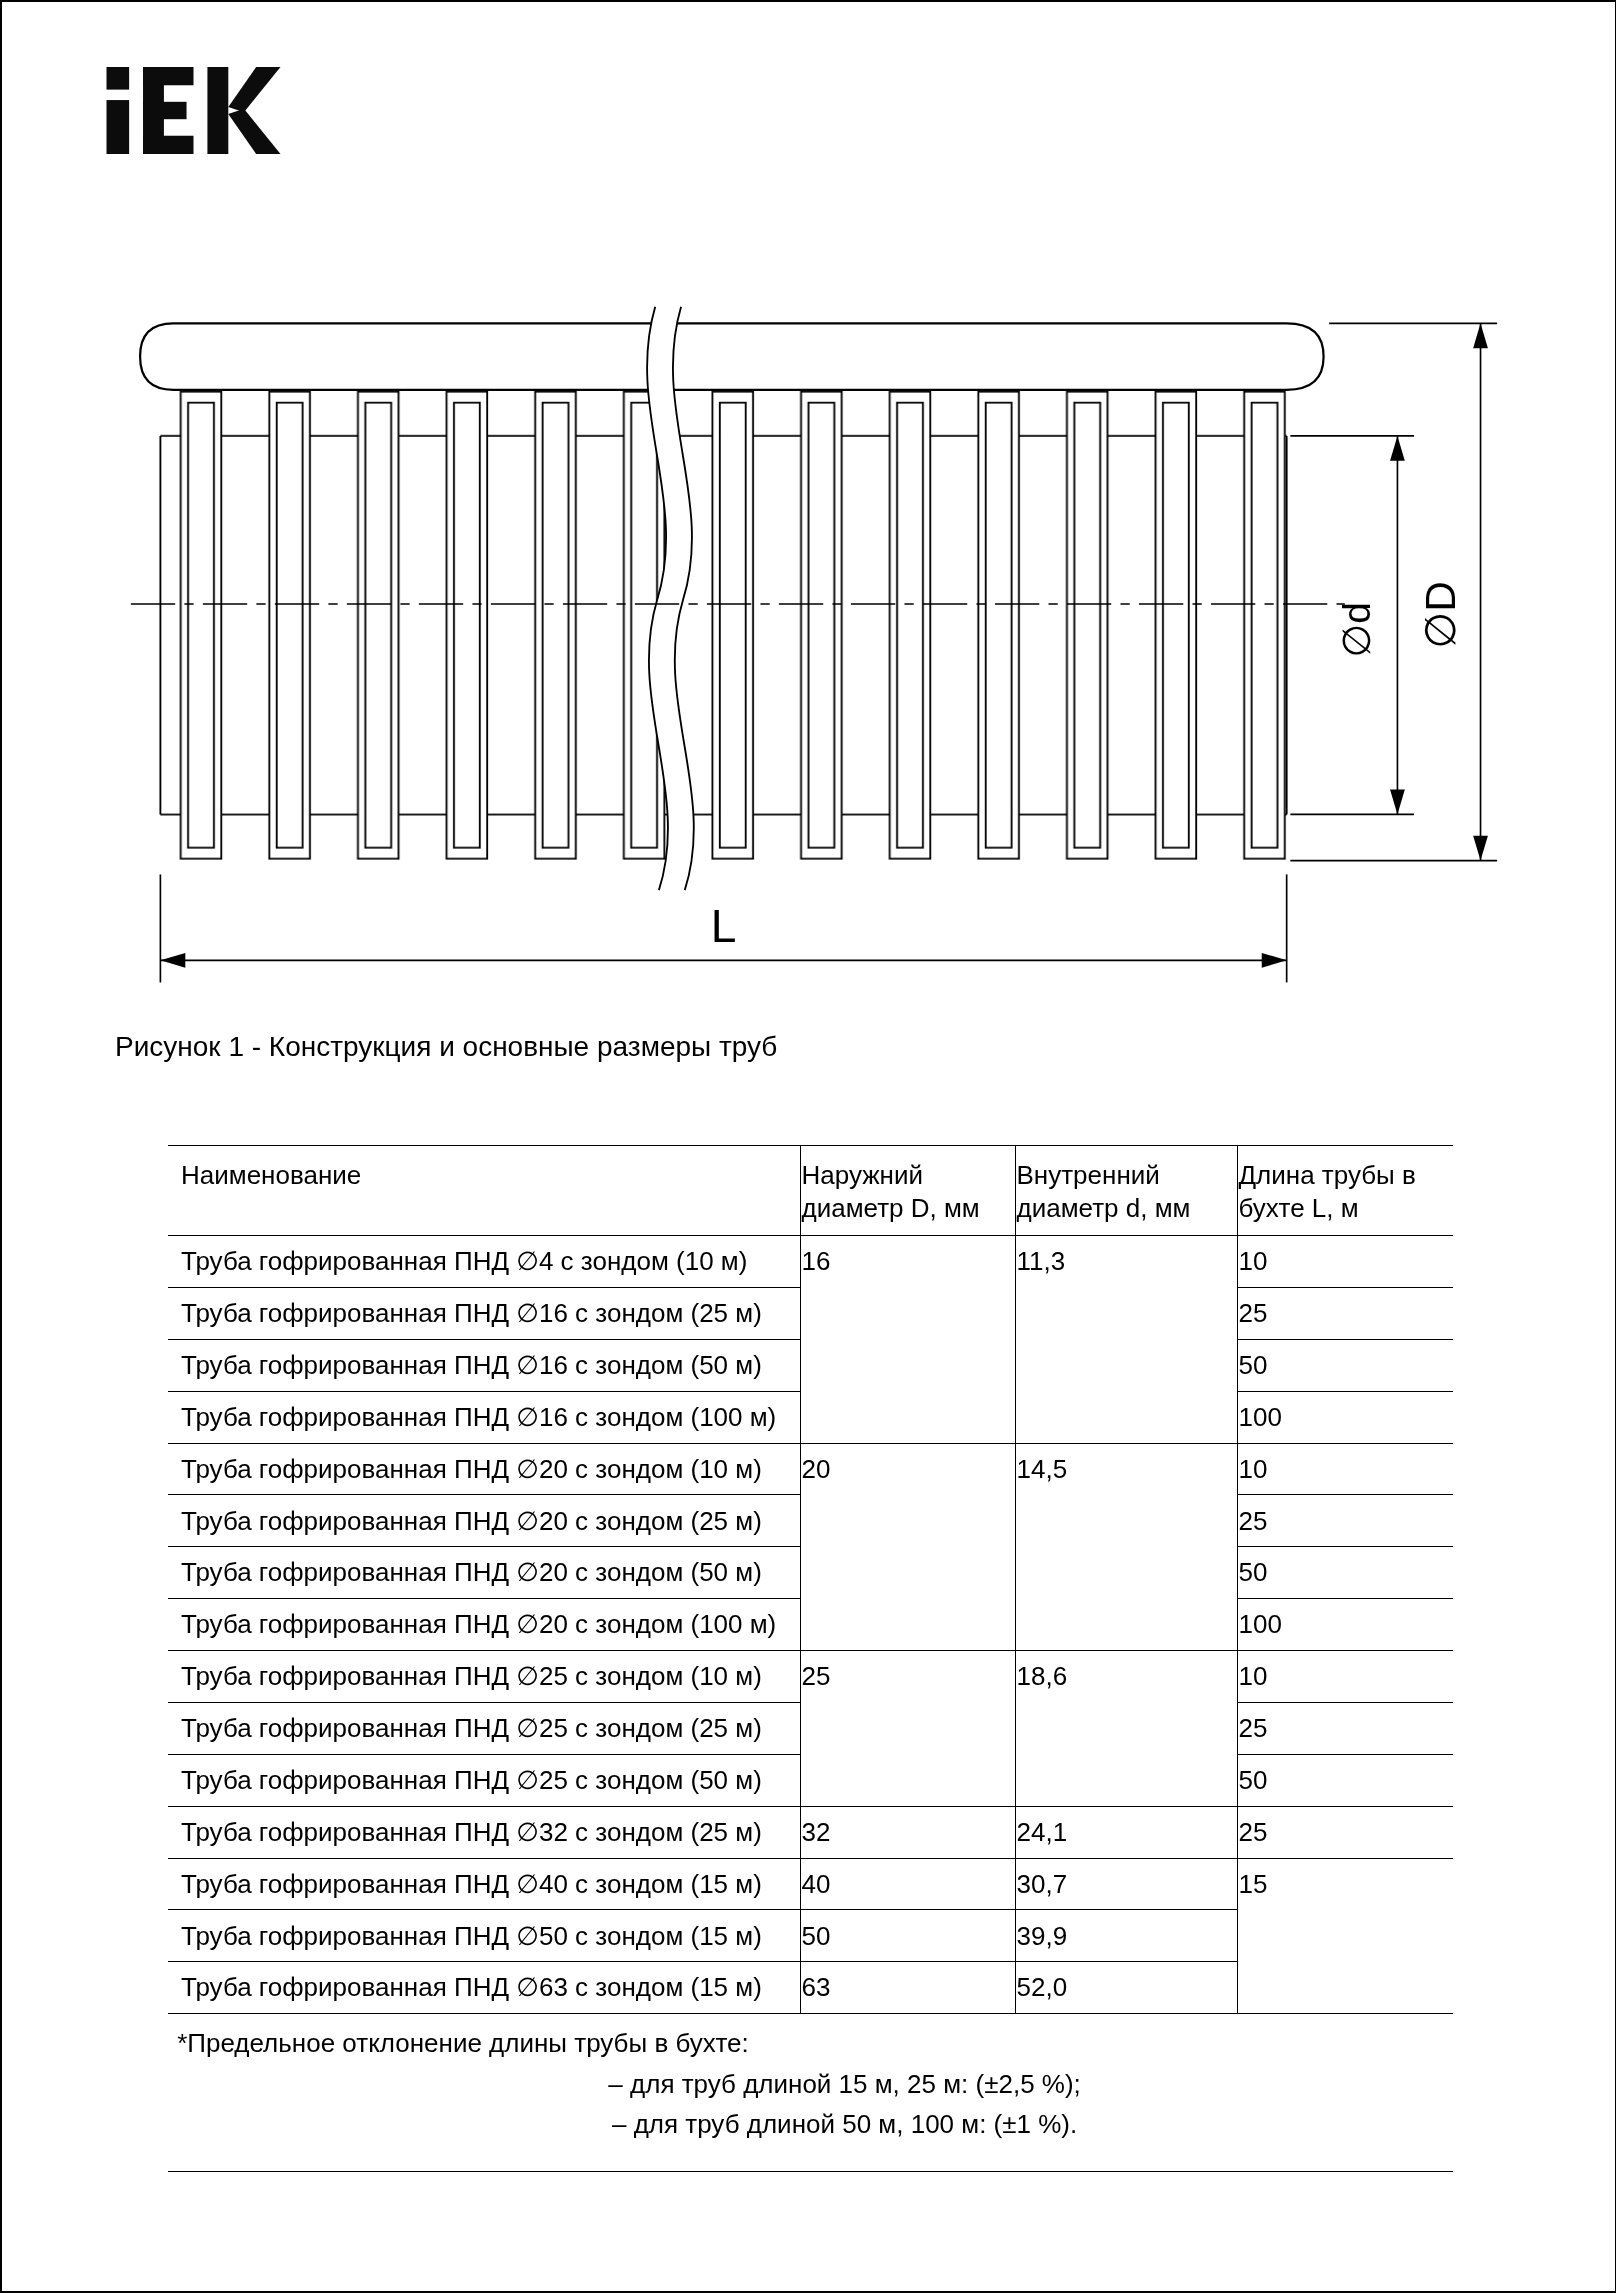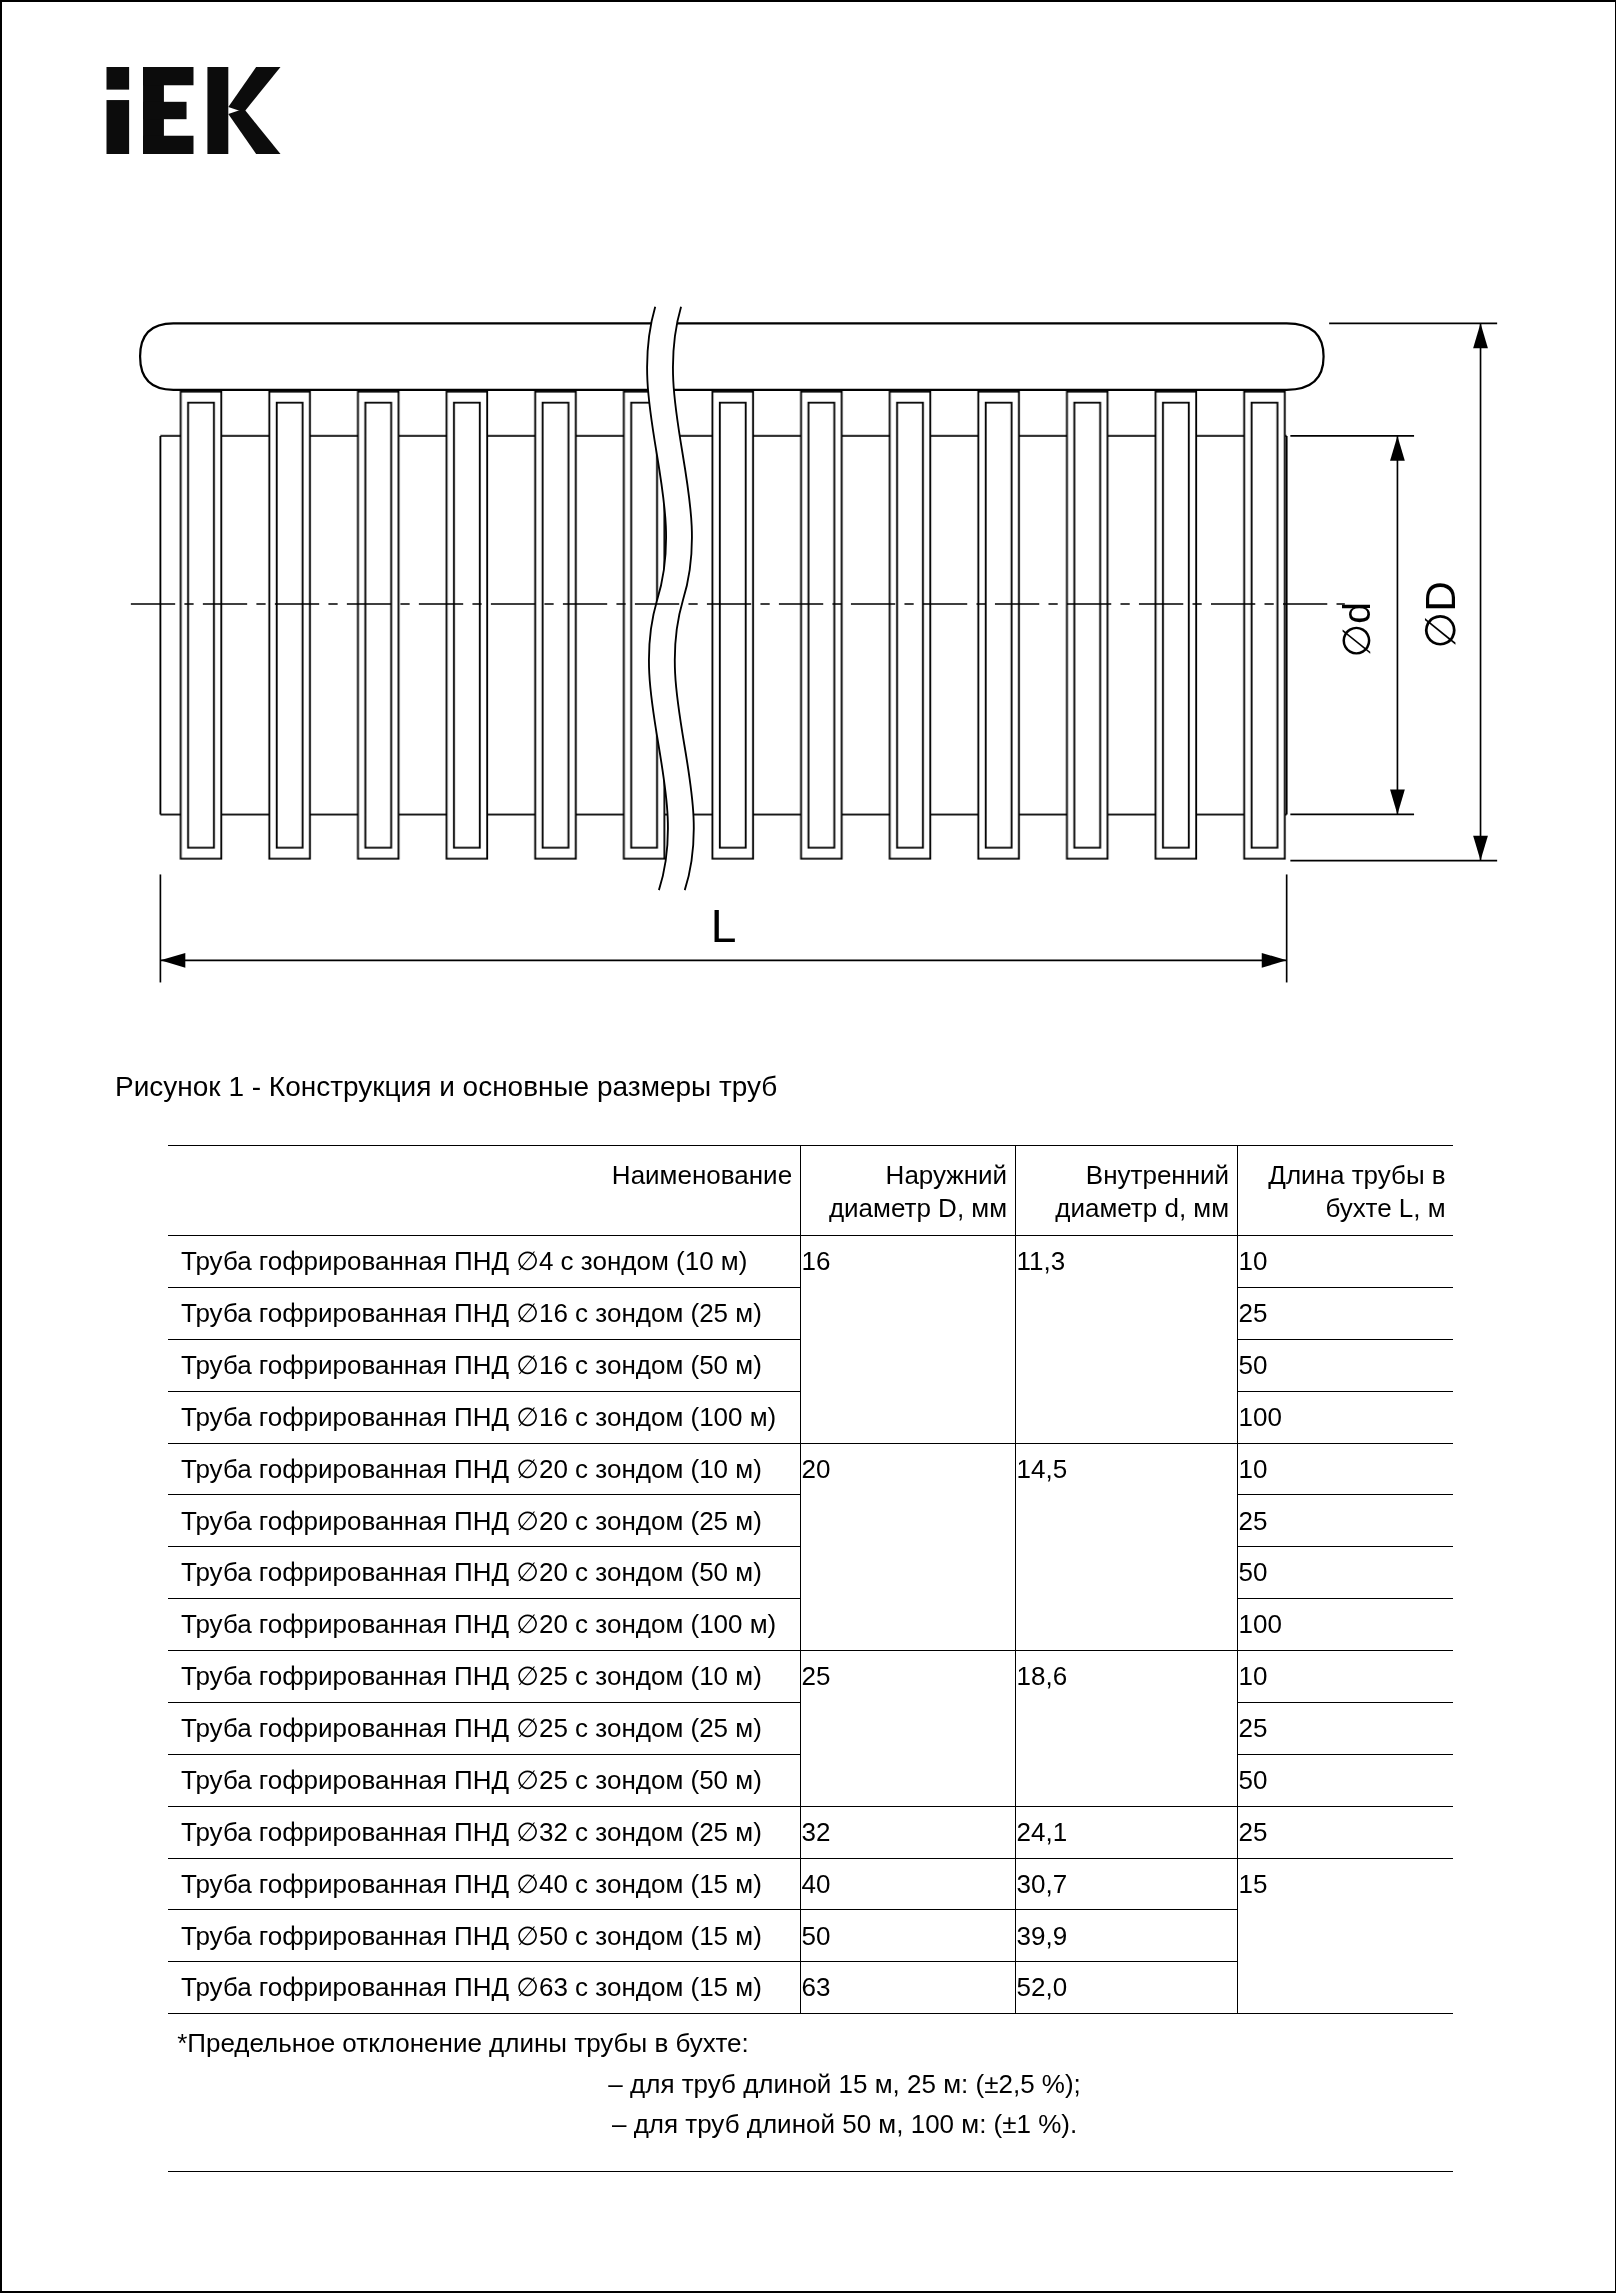--- a/index.html
+++ b/index.html
@@ -5,29 +5,29 @@
   html,body{margin:0;padding:0;background:#ffffff;}
   .page{
     position:relative;width:1617px;height:2293px;box-sizing:border-box;
     border:2.8px solid #000;background:#fff;color:#000;overflow:hidden;
     font-family:"Liberation Sans","DejaVu Sans",sans-serif;
   }
   .logo{position:absolute;left:103px;top:65px;width:177px;height:87px;}
   .logo svg{display:block;width:100%;height:100%;}
   .sr-only{position:absolute;width:0.9px;height:0.9px;overflow:hidden;clip:rect(0 0 0 0);white-space:nowrap;}
   .drawing{position:absolute;left:55px;top:277px;}
-  .figure-caption{position:absolute;left:113px;top:1068px;font-size:28px;line-height:1.2;}
+  .figure-caption{position:absolute;left:113px;top:1028px;font-size:28px;line-height:1.2;}
   .table-block{position:absolute;left:166px;top:1143px;width:1285px;}
   table.spec{border-collapse:collapse;width:1285px;table-layout:fixed;border-top:1.8px solid #000;}
   .spec th,.spec td{
     border-bottom:1.8px solid #000;vertical-align:top;text-align:left;
     font-weight:400;font-size:26px;line-height:1.25;
     padding:9.2px 7.4px 9.2px 13px;box-sizing:content-box;word-wrap:break-word;
   }
-  .spec th{padding:13px 7.4px 11px 13px;text-align:right;}
+  .spec th{padding:13px 7.4px 11px 13px;}
   .spec .cb{border-left:1.8px solid #000;padding-left:1px;}
   .footnote{border-bottom:1.8px solid #000;padding:11px 0 24px 9.2px;font-size:26px;line-height:1.45;}
   .footnote p{margin:0 0 2.8px 0;}
   .footnote .fn-indent{margin-left:59px;text-align:center;}
 </style>
 </head>
 <body>
 
 <div class="page">
 

